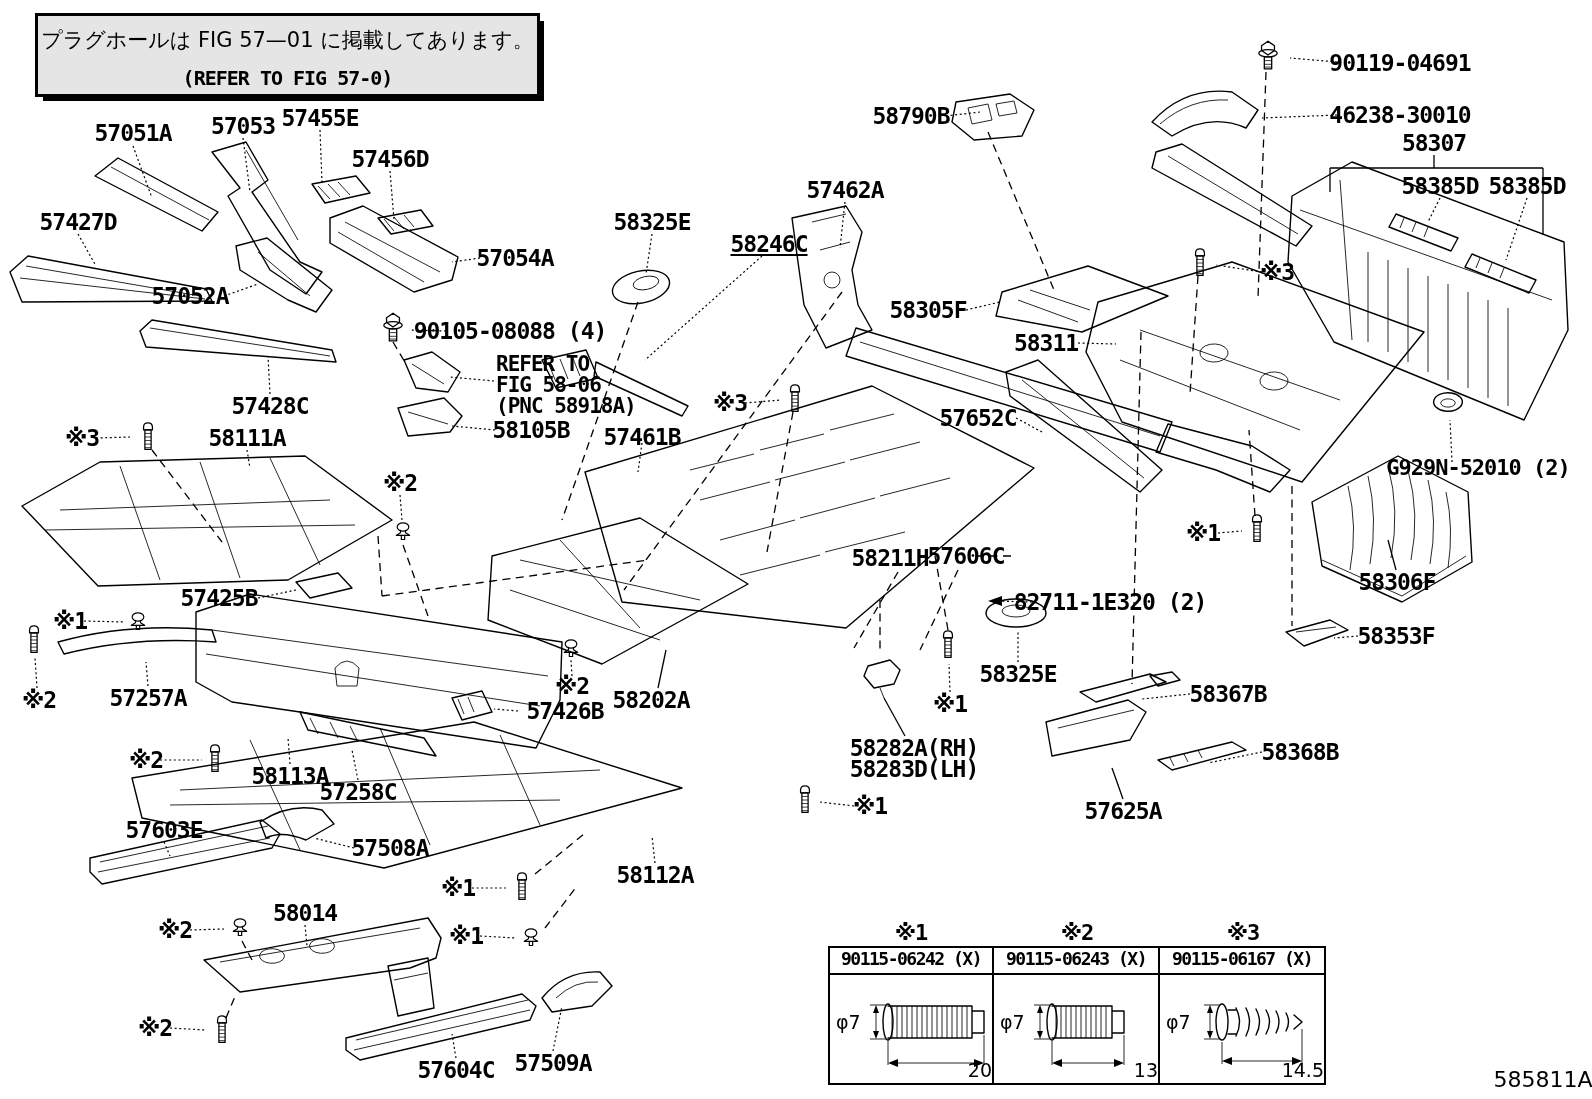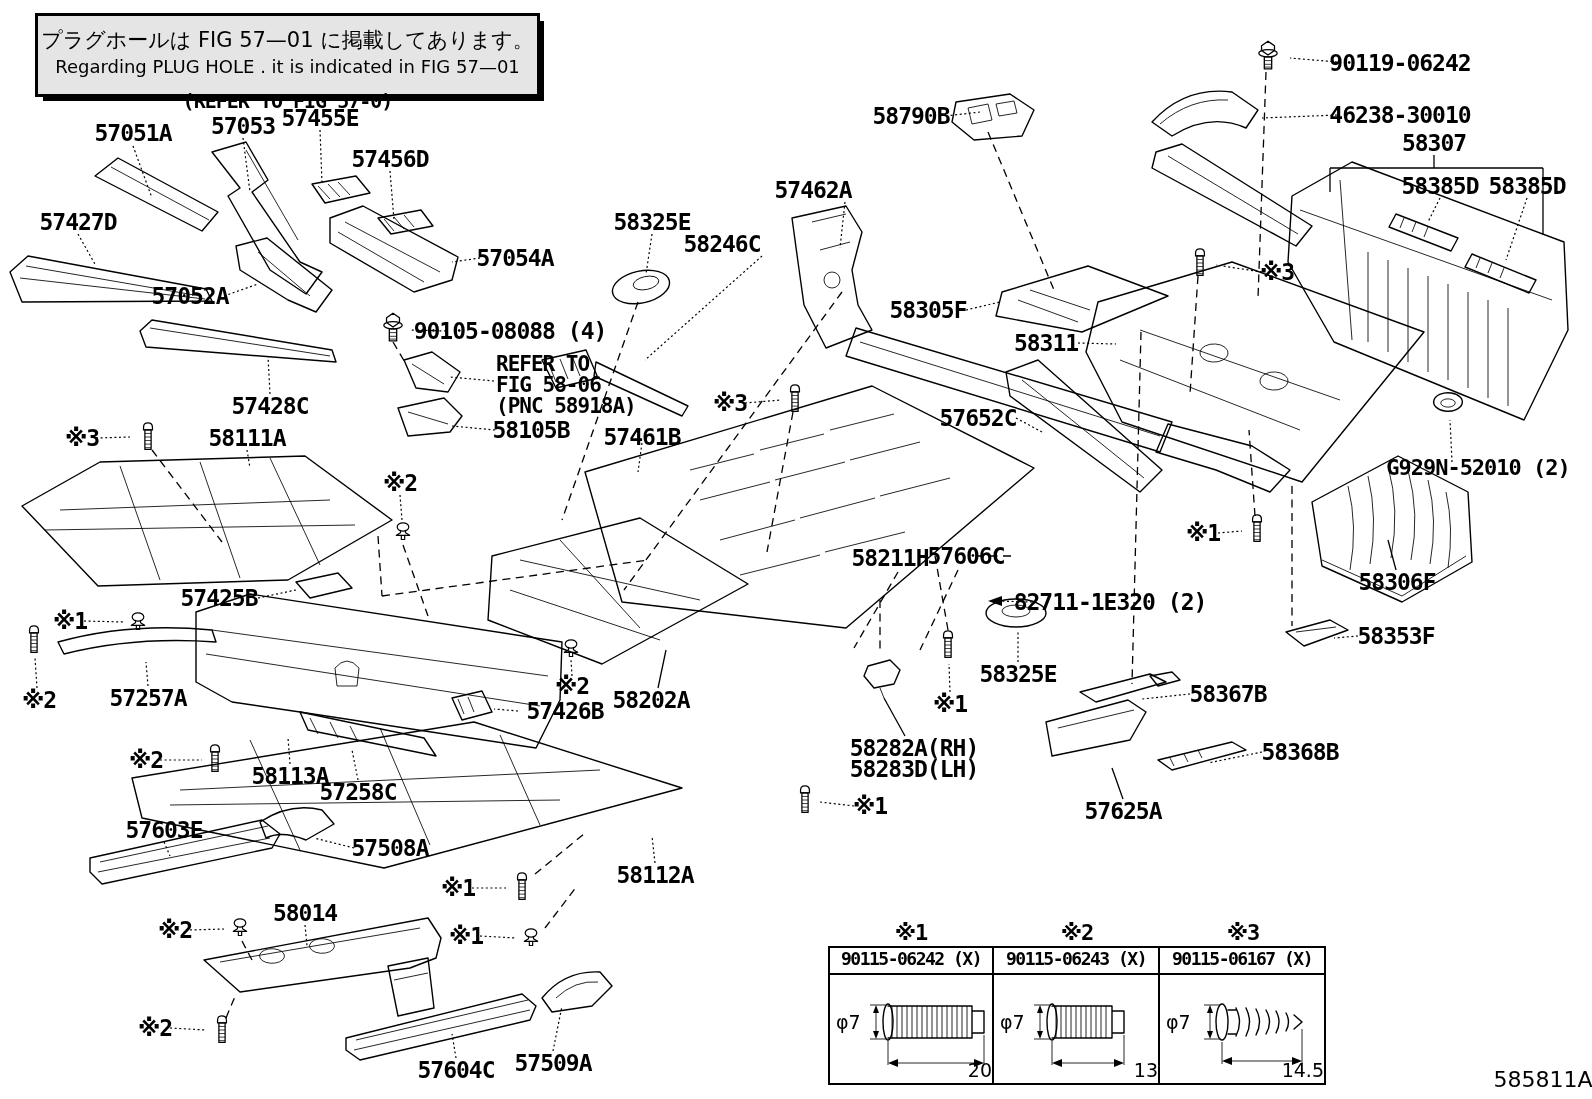--- a/index.html
+++ b/index.html
@@ -300,21 +300,20 @@
       <use href="#s-screw" x="796" y="784" width="18" height="32"></use>
       <use href="#s-clip" x="393" y="522" width="20" height="20"></use>
       <use href="#s-clip" x="128" y="612" width="20" height="20"></use>
       <use href="#s-clip" x="230" y="918" width="20" height="20"></use>
       <use href="#s-clip" x="521" y="928" width="20" height="20"></use>
       <use href="#s-clip" x="561" y="639" width="20" height="20"></use>
     </svg>
 
   <div class="notebox">
     <div class="nb1">プラグホールは FIG 57—01 に掲載してあります。</div>
-    <div class="nb2">Regarding  PLUG  HOLE . it is indicated in FIG  57—01</div>
     <div class="nb3">(REFER TO FIG 57-0)</div>
   </div>
 
   <div class="ftable">
     <div class="fcol">
       <div class="fsym">※1</div>
       <div class="fbox">
         <div class="fpn">90115-06242 (X)</div>
         <div class="fdraw">
           <svg width="166" height="108" viewBox="0 0 166 108">
@@ -388,24 +387,24 @@
     <div class="label" style="left: 510px; top: 331px;">90105-08088 (4)</div>
     <div class="label la" style="left: 496px; top: 364px; font-size: 21px;">REFER TO</div>
     <div class="label la" style="left: 496px; top: 385px; font-size: 21px;">FIG 58-06</div>
     <div class="label la" style="left: 496px; top: 406px; font-size: 21px;">(PNC 58918A)</div>
     <div class="label" style="left: 531px; top: 430px;">58105B</div>
     <div class="label" style="left: 642px; top: 437px;">57461B</div>
     <div class="label" style="left: 270px; top: 406px;">57428C</div>
     <div class="label" style="left: 82px; top: 438px;">※3</div>
     <div class="label" style="left: 247px; top: 438px;">58111A</div>
     <div class="label" style="left: 652px; top: 222px;">58325E</div>
-    <div class="label" style="left: 722px; top: 244px;">58246C</div>
-    <div class="label" style="left: 813px; top: 190px;">57462A</div>
+    <div class="label" style="left: 769px; top: 244px; text-decoration: underline;">58246C</div>
+    <div class="label" style="left: 845px; top: 190px;">57462A</div>
     <div class="label" style="left: 911px; top: 116px;">58790B</div>
-    <div class="label" style="left: 1400px; top: 63px;">90119-06242</div>
+    <div class="label" style="left: 1400px; top: 63px;">90119-04691</div>
     <div class="label" style="left: 1400px; top: 115px;">46238-30010</div>
     <div class="label" style="left: 1434px; top: 143px;">58307</div>
     <div class="label" style="left: 1440px; top: 186px;">58385D</div>
     <div class="label" style="left: 1527px; top: 186px;">58385D</div>
     <div class="label" style="left: 1277px; top: 272px;">※3</div>
     <div class="label" style="left: 928px; top: 310px; text-align: right;">58305F</div>
     <div class="label" style="left: 1046px; top: 343px;">58311</div>
     <div class="label" style="left: 978px; top: 418px;">57652C</div>
     <div class="label" style="left: 1478px; top: 467px; font-size: 22px;">G929N-52010 (2)</div>
     <div class="label" style="left: 730px; top: 403px;">※3</div>

